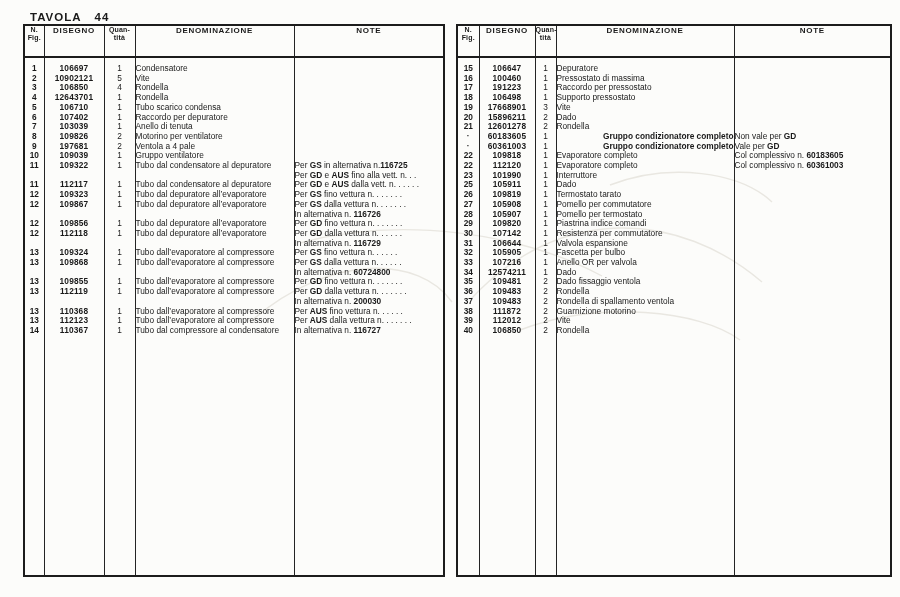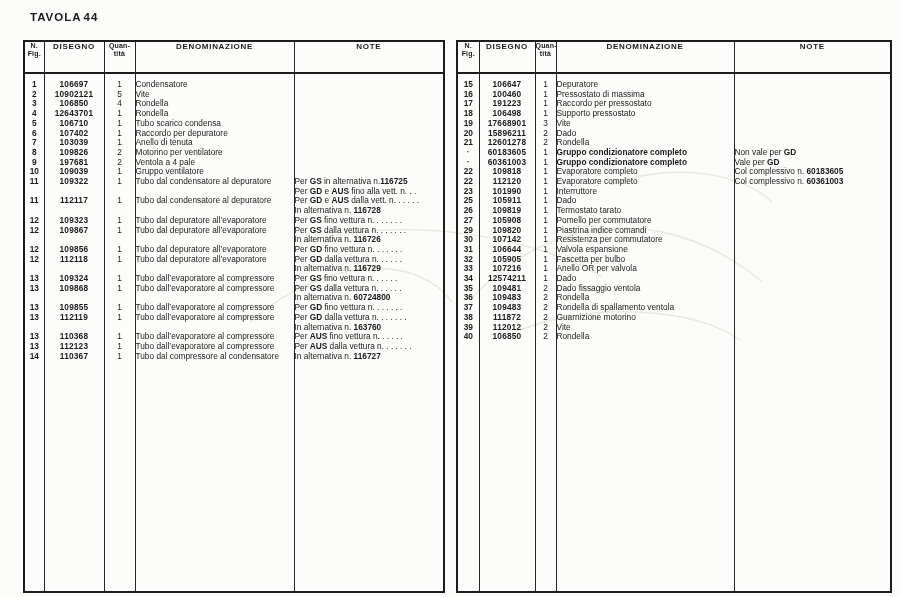--- a/index.html
+++ b/index.html
@@ -12,23 +12,23 @@
   }
   .page { position: relative; width: 900px; height: 597px; }
 
   
   .ghost { position: absolute; left: 0; top: 0; z-index: 0; pointer-events: none; }
 
   .page-title {
     position: absolute; left: 30px; top: 11px; z-index: 2;
     font-size: 11.5px; font-weight: bold; letter-spacing: 1px;
   }
-  .page-title .num { margin-left: 2px; }
-
-  .tbl-wrap { position: absolute; top: 40px; z-index: 1; }
+  .page-title .num { margin-left: 13px; }
+
+  .tbl-wrap { position: absolute; top: 24px; z-index: 1; }
   .tbl-wrap.left  { left: 23px;  width: 422px; height: 553px; }
   .tbl-wrap.right { left: 456px; width: 436px; height: 553px; }
 
   table.parts {
     width: 100%; height: 100%;
     border-collapse: collapse; table-layout: fixed;
     border: 2px solid #1c1c1c;
   }
   table.parts th, table.parts td {
     padding: 0; margin: 0;
@@ -49,21 +49,21 @@
   tr.spacer td { height: 6px; }
   tr.line td {
     height: 9.7px; line-height: 9.7px;
     font-size: 8.3px;
   }
   td.c-fig { text-align: center; font-weight: bold; }
   td.c-dis { text-align: center; font-weight: bold; letter-spacing: 0.2px; }
   td.c-qty { text-align: center; }
   td.c-den { padding-left: 7px; }
   td.c-note { padding-left: 6px; }
-  .b { font-weight: bold; }
+  .b { font-weight: bold; text-align: right; }
   tr.filler td { height: auto; }
 </style>
 </head>
 <body>
 
 <div class="page">
 
   <svg class="ghost" width="900" height="597" aria-hidden="true">
     <g fill="none" stroke="#e9e7e1" stroke-width="1.4">
       <path d="M250,322 C330,252 420,256 452,302"></path>
@@ -195,27 +195,20 @@
             <td class="c-note"><span>Per </span><span class="b">GD</span><span> e </span><span class="b">AUS</span><span> fino alla vett. n. . .</span></td>
           </tr>
           <tr class="line">
             <td class="c-fig">11</td>
             <td class="c-dis">112117</td>
             <td class="c-qty">1</td>
             <td class="c-den">Tubo dal condensatore al depuratore</td>
             <td class="c-note"><span>Per </span><span class="b">GD</span><span> e </span><span class="b">AUS</span><span> dalla vett. n. . . . . .</span></td>
           </tr>
           <tr class="line">
-            <td class="c-fig"></td>
-            <td class="c-dis"></td>
-            <td class="c-qty"></td>
-            <td class="c-den"></td>
-            <td class="c-note"><span>In alternativa n. </span><span class="b">116728</span></td>
-          </tr>
-          <tr class="line">
             <td class="c-fig">12</td>
             <td class="c-dis">109323</td>
             <td class="c-qty">1</td>
             <td class="c-den">Tubo dal depuratore all’evaporatore</td>
             <td class="c-note"><span>Per </span><span class="b">GS</span><span> fino vettura n. . . . . . .</span></td>
           </tr>
           <tr class="line">
             <td class="c-fig">12</td>
             <td class="c-dis">109867</td>
             <td class="c-qty">1</td>
@@ -283,21 +276,21 @@
             <td class="c-dis">112119</td>
             <td class="c-qty">1</td>
             <td class="c-den">Tubo dall’evaporatore al compressore</td>
             <td class="c-note"><span>Per </span><span class="b">GD</span><span> dalla vettura n. . . . . . .</span></td>
           </tr>
           <tr class="line">
             <td class="c-fig"></td>
             <td class="c-dis"></td>
             <td class="c-qty"></td>
             <td class="c-den"></td>
-            <td class="c-note"><span>In alternativa n. </span><span class="b">163760</span></td>
+            <td class="c-note"><span>In alternativa n. </span><span class="b">200030</span></td>
           </tr>
           <tr class="line">
             <td class="c-fig">13</td>
             <td class="c-dis">110368</td>
             <td class="c-qty">1</td>
             <td class="c-den">Tubo dall’evaporatore al compressore</td>
             <td class="c-note"><span>Per </span><span class="b">AUS</span><span> fino vettura n. . . . . .</span></td>
           </tr>
           <tr class="line">
             <td class="c-fig">13</td>
@@ -455,20 +448,27 @@
             <td class="c-note"></td>
           </tr>
           <tr class="line">
             <td class="c-fig">27</td>
             <td class="c-dis">105908</td>
             <td class="c-qty">1</td>
             <td class="c-den">Pomello per commutatore</td>
             <td class="c-note"></td>
           </tr>
           <tr class="line">
+            <td class="c-fig">28</td>
+            <td class="c-dis">105907</td>
+            <td class="c-qty">1</td>
+            <td class="c-den">Pomello per termostato</td>
+            <td class="c-note"></td>
+          </tr>
+          <tr class="line">
             <td class="c-fig">29</td>
             <td class="c-dis">109820</td>
             <td class="c-qty">1</td>
             <td class="c-den">Piastrina indice comandi</td>
             <td class="c-note"></td>
           </tr>
           <tr class="line">
             <td class="c-fig">30</td>
             <td class="c-dis">107142</td>
             <td class="c-qty">1</td>

